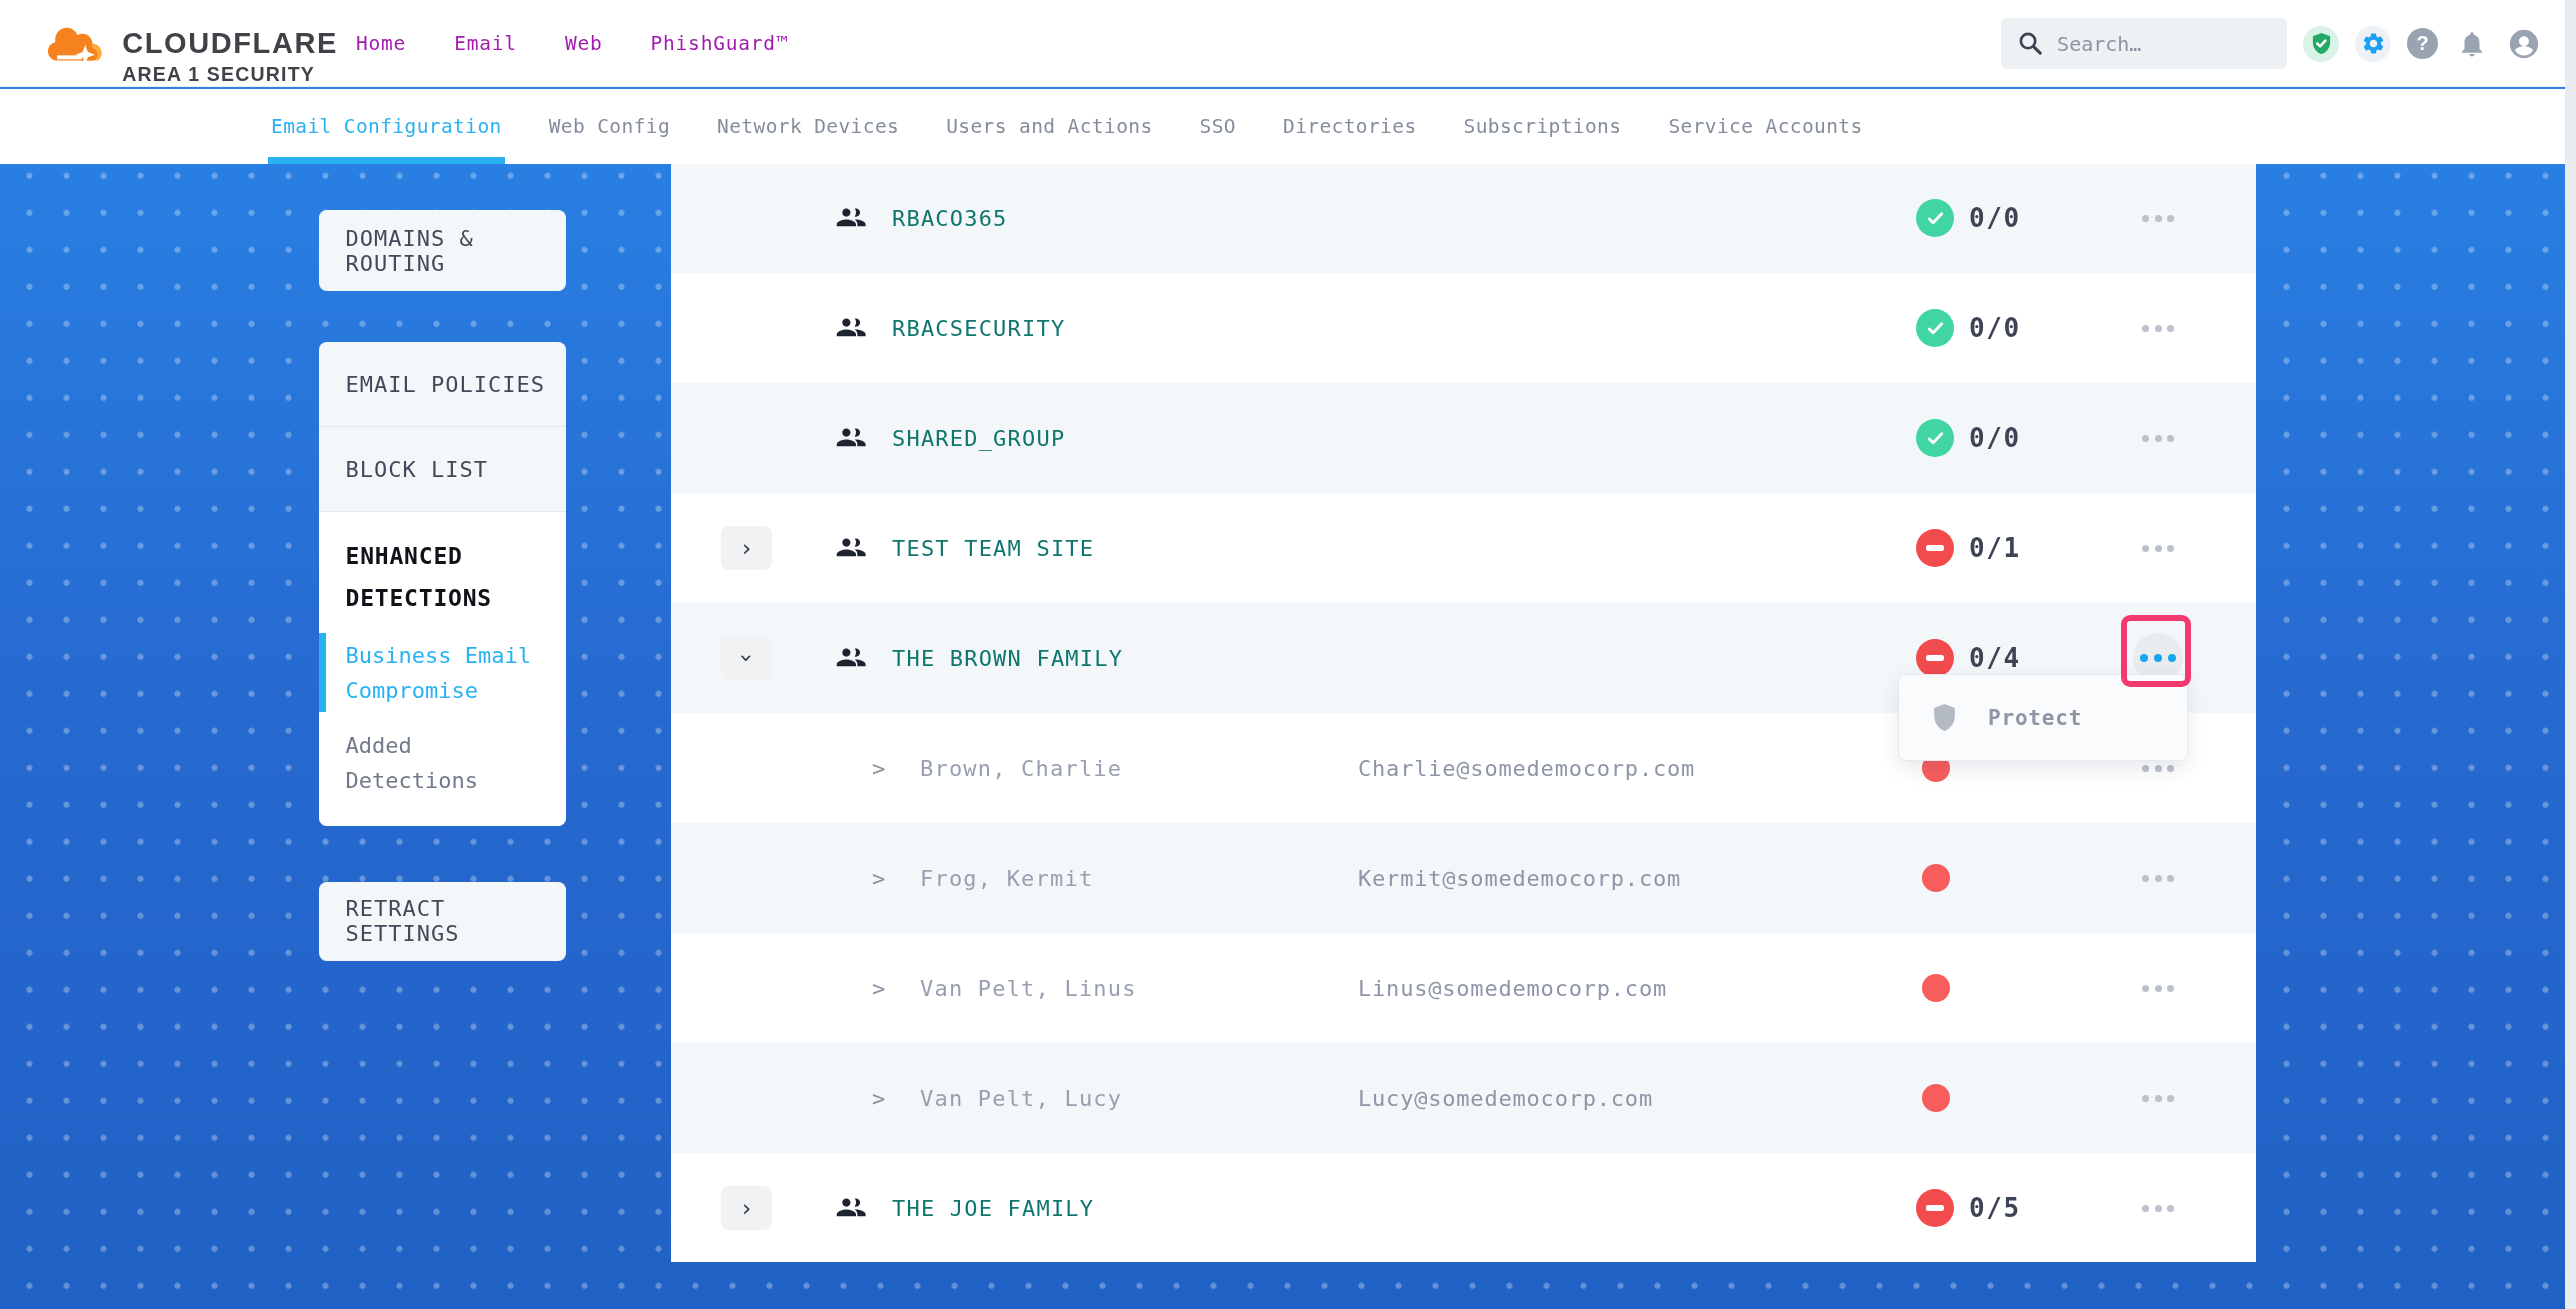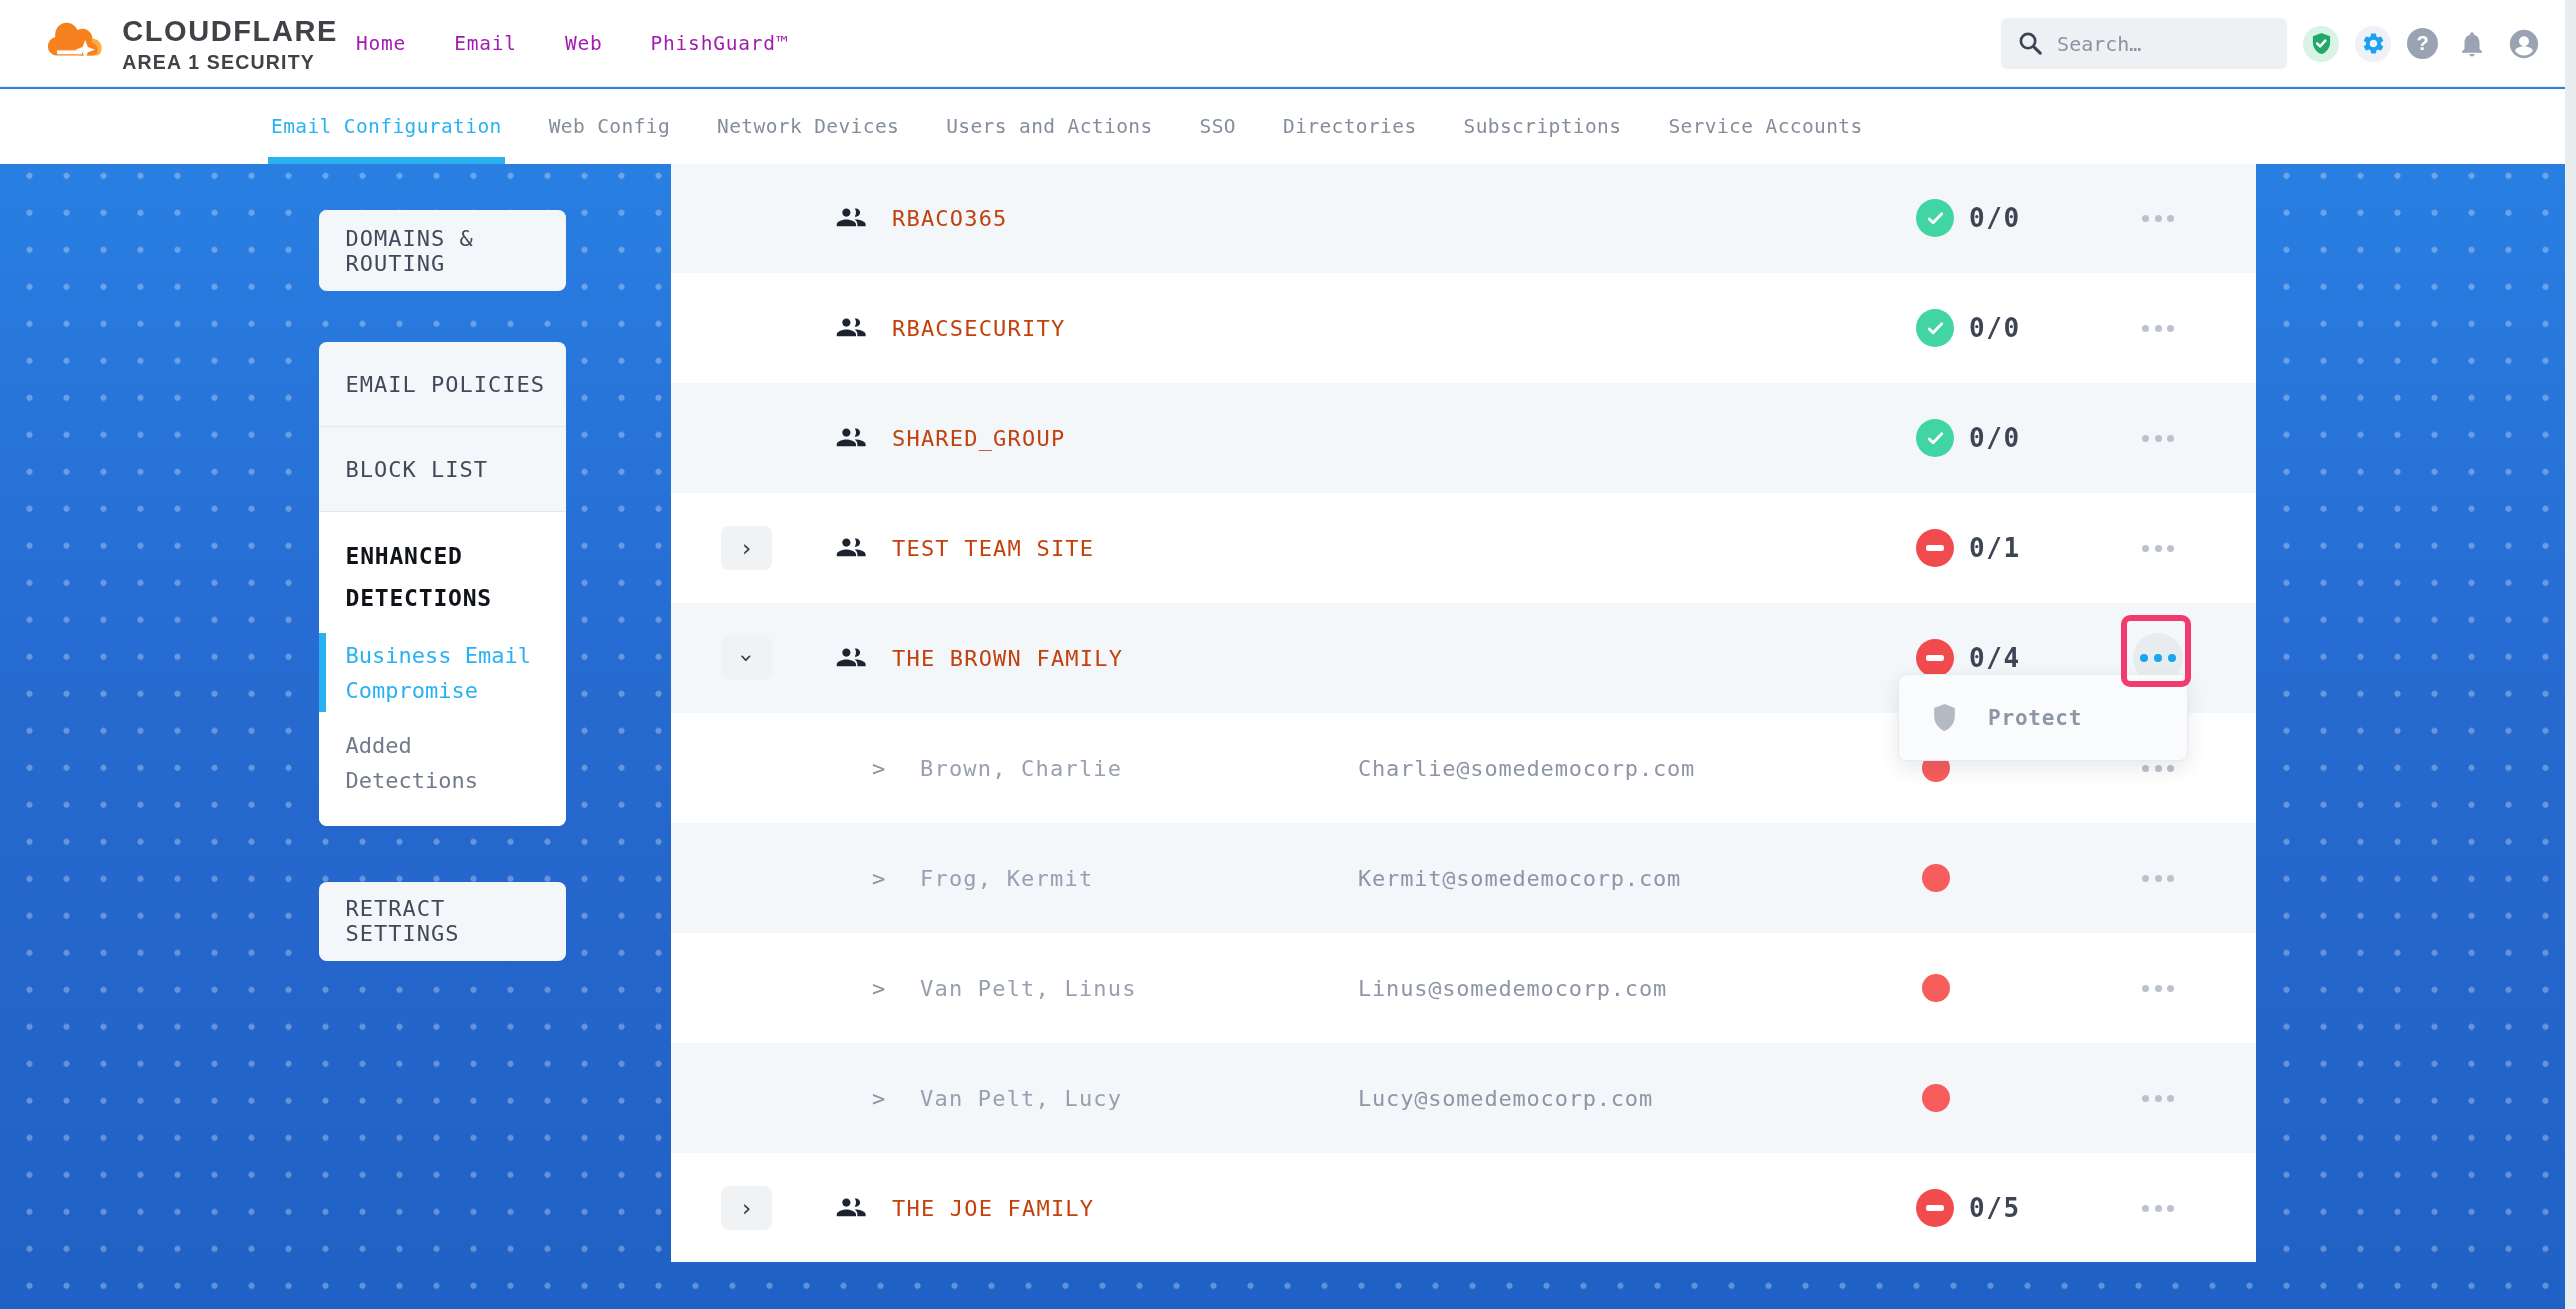--- a/index.html
+++ b/index.html
@@ -6,21 +6,21 @@
   html,body { width:2576px; height:1309px; overflow:hidden; }
   body { font-family:"DejaVu Sans Mono", monospace; }
   #app { position:relative; width:2576px; height:1309px; overflow:hidden;
     background:
       radial-gradient(circle, rgba(255,255,255,.30) 2.7px, rgba(255,255,255,0) 3.5px) 11px 9.3px / 37px 37px repeat,
       linear-gradient(180deg, #2a85e8 0%, #2669cf 55%, #2061c5 100%);
   }
 
   
   .header { position:absolute; left:0; top:0; width:2576px; height:87px; background:#ffffff; border-bottom:1.6px solid #eceef1; z-index:20; }
-  .brand { position:absolute; left:44px; top:4px; display:flex; align-items:center; }
+  .brand { position:absolute; left:44px; top:16px; display:flex; align-items:flex-start; }
   .brand svg { width:72px; height:51px; margin-top:6.2px; }
   .brand-text { margin-left:6.2px; font-family:"Liberation Sans", sans-serif; color:#404248; }
   .brand-name { font-size:29px; font-weight:bold; letter-spacing:1.6px; margin-top:11px; }
   .brand-sub { font-size:19.5px; font-weight:bold; letter-spacing:1.2px; margin-top:3.1px; }
   .top-nav { position:absolute; left:356px; top:0; height:87px; display:flex; align-items:center; gap:48px; }
   .top-nav .nav-link { font-size:19.5px; color:#a21caf; letter-spacing:0.8px; cursor:pointer; }
   .header-right { position:absolute; right:34px; top:0; height:87px; display:flex; align-items:center; gap:16px; }
   .searchbox { width:286px; height:51px; background:#eef1f4; border-radius:6.2px; display:flex; align-items:center; padding:0 15.6px; }
   .searchbox svg { width:26.5px; height:26.5px; flex:none; }
   .searchbox input { border:0; outline:0; background:transparent; width:100%; margin-left:14px;
@@ -58,21 +58,21 @@
   .panel { position:absolute; left:671px; top:163px; width:1585px; height:1099px; background:#ffffff; z-index:4; }
   .row { position:relative; height:110px; }
   .row.alt { background:#f3f7fa; }
   .vcenter { position:absolute; top:50%; transform:translateY(-50%); }
   .expand-btn { left:50px; width:51px; height:44px; border-radius:7.8px; background:#f0f2f4; border:0; cursor:pointer;
     display:flex; align-items:center; justify-content:center; }
   .expand-btn .chev { font-size:23px; color:#333b49; font-family:"DejaVu Sans Mono", monospace; display:block; }
   .expand-btn.open .chev { transform:rotate(90deg); }
   .grp-icon { left:163px; width:33px; height:33px; }
   .grp-icon svg { width:33px; height:33px; display:block; }
-  .gname { left:221px; font-size:22px; letter-spacing:1.2px; color:#c2410c; white-space:nowrap; }
+  .gname { left:221px; font-size:22px; letter-spacing:1.2px; color:#0f766e; white-space:nowrap; }
   .uchev { left:201px; font-size:22px; color:#8a92a2; }
   .uname { left:249px; font-size:22px; letter-spacing:1.2px; color:#98a0b0; white-space:nowrap; }
   .uemail { left:687px; font-size:22px; letter-spacing:0.8px; color:#8d95a6; white-space:nowrap; }
   .status { left:1245px; width:38px; height:38px; border-radius:50%; display:flex; align-items:center; justify-content:center; }
   .status.green { background:#40d5a2; }
   .status.red { background:#f24b4d; }
   .status svg { display:block; }
   .minus-bar { width:18.7px; height:5.4px; border-radius:2.3px; background:#ffffff; }
   .dot-red { left:1251px; width:28px; height:28px; border-radius:50%; background:#f85d5d; }
   .count { left:1298px; font-size:26px; font-weight:bold; letter-spacing:1.6px; color:#3d4454; }

